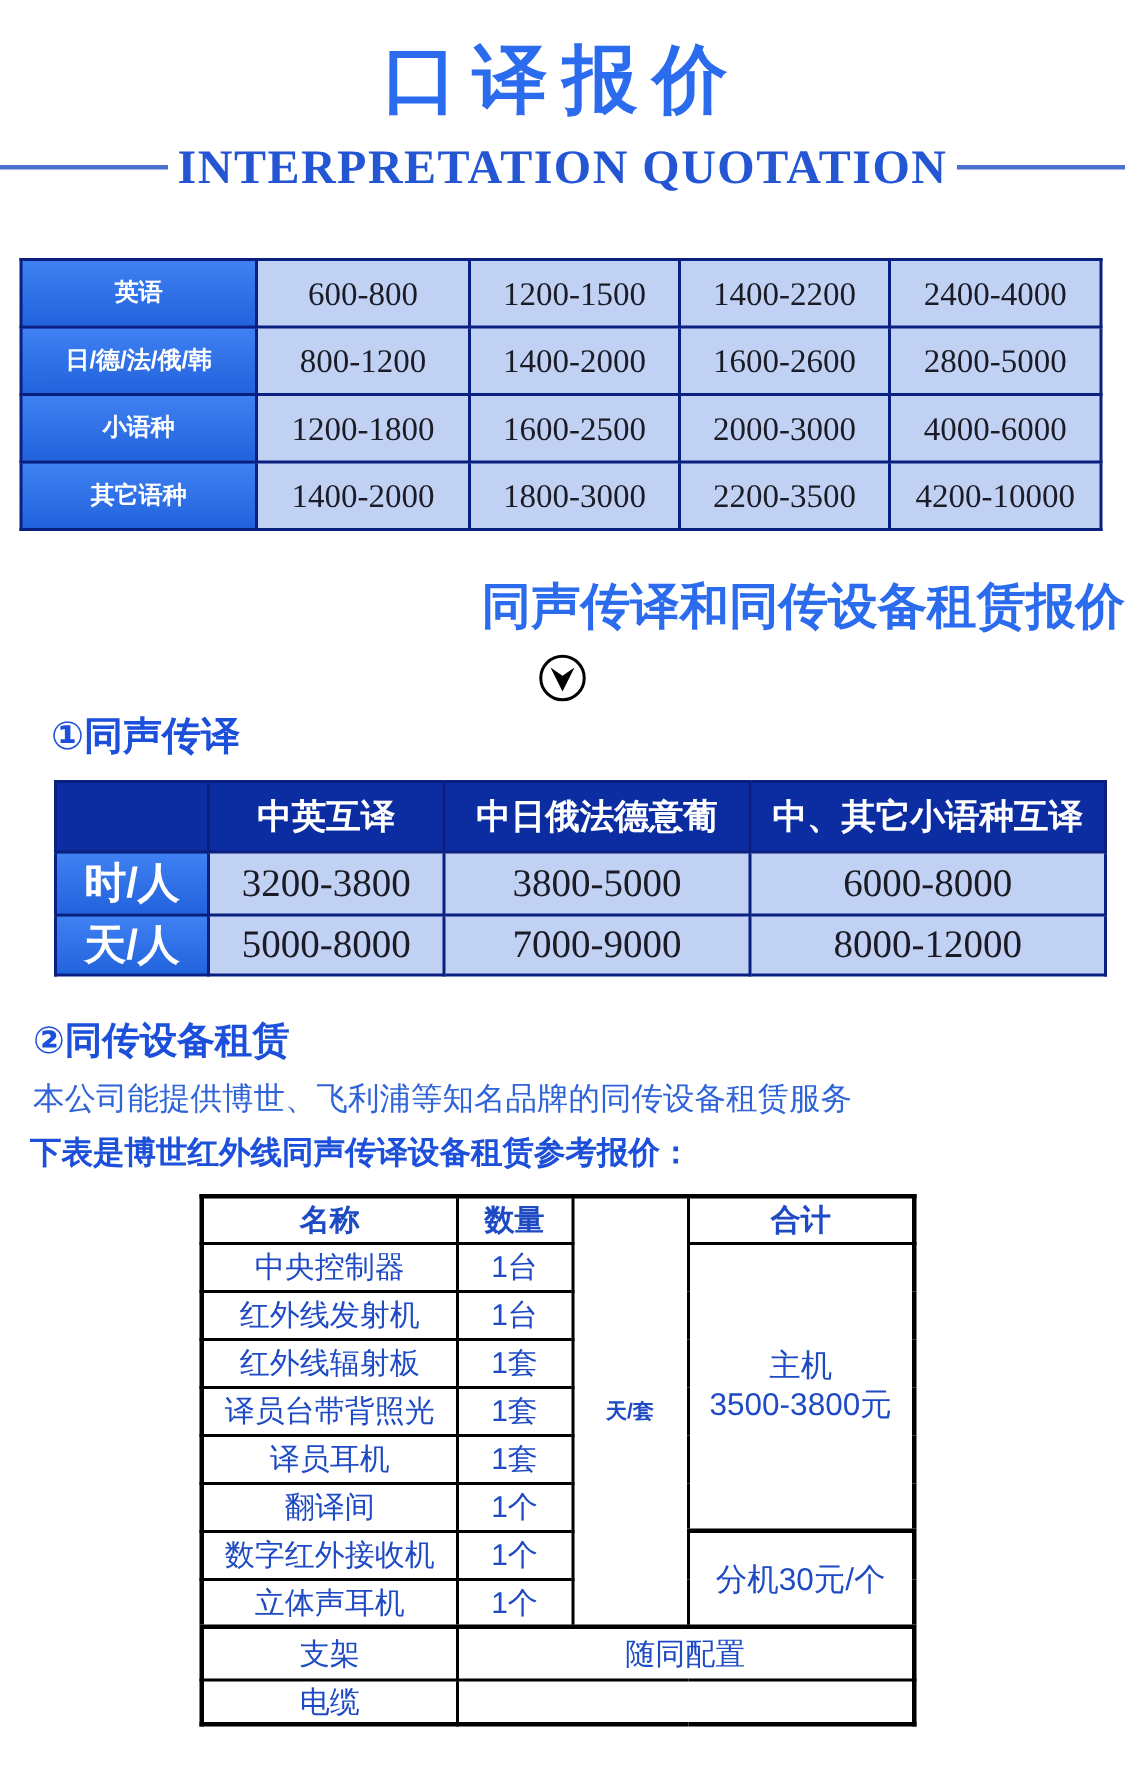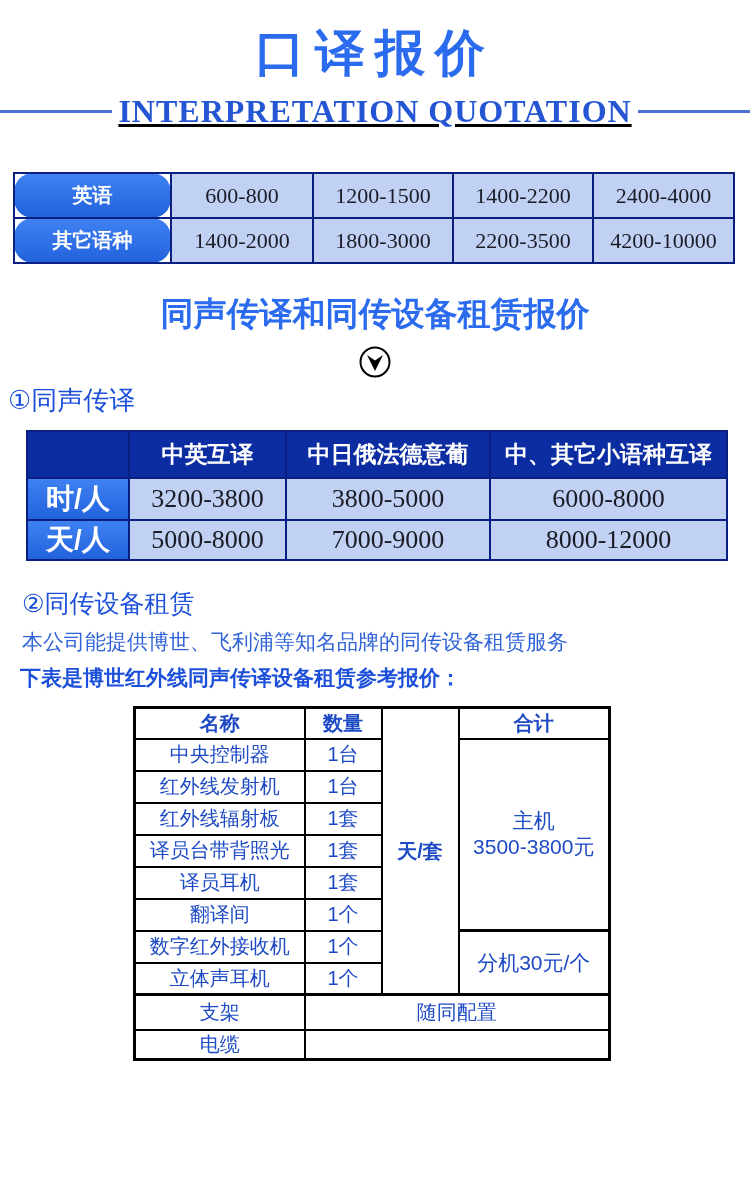--- a/index.html
+++ b/index.html
@@ -21,21 +21,21 @@
     font-family:"Liberation Sans","DejaVu Sans",sans-serif;
     position:relative;
   }
   
   .main-title{
     margin-top:20px;text-align:center;
     font-size:50px;font-weight:bold;letter-spacing:10px;
     color:var(--accent);
   }
   .subtitle-row{
-    margin-top:6px;display:flex;align-items:center;width:750px;text-decoration:underline;
+    margin-top:6px;display:flex;align-items:center;width:750px;
   }
   .subtitle-row .hline{flex:1;height:3px;background:#4a6fd0;}
   .subtitle{
     font-family:"Liberation Serif","DejaVu Serif",serif;
     font-size:32px;font-weight:bold;color:#2456d4;
     padding:0 6px;white-space:nowrap;letter-spacing:1px;
   }
   
   table{border-collapse:collapse;table-layout:fixed;}
   .blue-table{border:2px solid var(--border);}
@@ -50,51 +50,51 @@
     background:linear-gradient(180deg,var(--label-top),var(--label-bot));
     color:#fff;font-weight:bold;
   }
   .blue-table .num{
     background:var(--cell);color:var(--numcolor);
     font-family:"Liberation Serif","DejaVu Serif",serif;
   }
   .ml{white-space:pre-line;line-height:1.25;}
   #table1{margin:42px 0 0 13px;width:720px;}
   #table1 .hdr{font-size:20px;}
-  #table1 .rowlbl{font-size:20px;border-radius:19px;}
+  #table1 .rowlbl{font-size:16px;}
   #table1 .num{font-size:22px;}
-  #table2{margin:12px 0 0 26px;width:700px;}
+  #table2{margin:12px 0 0 36px;width:700px;}
   #table2 .hdr{font-size:23px;}
   #table2 .rowlbl{font-size:28px;}
   #table2 .num{font-size:26px;}
   
   .section-title{
-    margin-top:28px;text-align:center;
+    margin-top:28px;text-align:right;
     font-size:33px;font-weight:bold;color:var(--accent);
   }
   .arrow-wrap{margin-top:8px;text-align:center;height:34px;}
   .num-heading{
-    margin:4px 0 0 8px;
-    font-size:26px;font-weight:normal;color:var(--headblue);
+    margin:4px 0 0 34px;
+    font-size:26px;font-weight:bold;color:var(--headblue);
   }
   .body-line{margin:8px 0 0 22px;font-size:21px;color:var(--bodyblue);}
   .body-line.bold{font-weight:bold;color:var(--headblue);margin-left:20px;}
   
   #table3{
     margin:14px 0 0 133px;width:475px;
     border:3px solid #000;color:var(--t3text);
   }
   #table3 td,#table3 th{
     border:2px solid #000;text-align:center;vertical-align:middle;
     font-size:20px;padding:0 2px;
   }
   #table3 th{font-weight:bold;}
   #table3 .val{font-size:21px;}
   #table3 .thick-top{border-top:3px solid #000;}
-  #table3 .unit-cell{font-weight:bold;font-size:20px;}
+  #table3 .unit-cell{font-weight:bold;font-size:14px;}
 </style>
 </head>
 <body>
 
 <div class="main-title">口译报价</div>
 
 <div class="subtitle-row">
   <div class="hline"></div>
   <div class="subtitle">INTERPRETATION QUOTATION</div>
   <div class="hline"></div>
@@ -108,20 +108,34 @@
       <col style="width:140px">
       <col style="width:141px">
     </colgroup>
   <tbody>
   <tr style="height:45px">
     <td class="rowlbl">英语</td>
     <td class="num">600-800</td>
     <td class="num">1200-1500</td>
     <td class="num">1400-2200</td>
     <td class="num">2400-4000</td>
+  </tr>
+  <tr style="height:45px">
+    <td class="rowlbl">日/德/法/俄/韩</td>
+    <td class="num">800-1200</td>
+    <td class="num">1400-2000</td>
+    <td class="num">1600-2600</td>
+    <td class="num">2800-5000</td>
+  </tr>
+  <tr style="height:45px">
+    <td class="rowlbl">小语种</td>
+    <td class="num">1200-1800</td>
+    <td class="num">1600-2500</td>
+    <td class="num">2000-3000</td>
+    <td class="num">4000-6000</td>
   </tr>
   <tr style="height:45px">
     <td class="rowlbl">其它语种</td>
     <td class="num">1400-2000</td>
     <td class="num">1800-3000</td>
     <td class="num">2200-3500</td>
     <td class="num">4200-10000</td>
   </tr>
 </tbody>
   </table>

